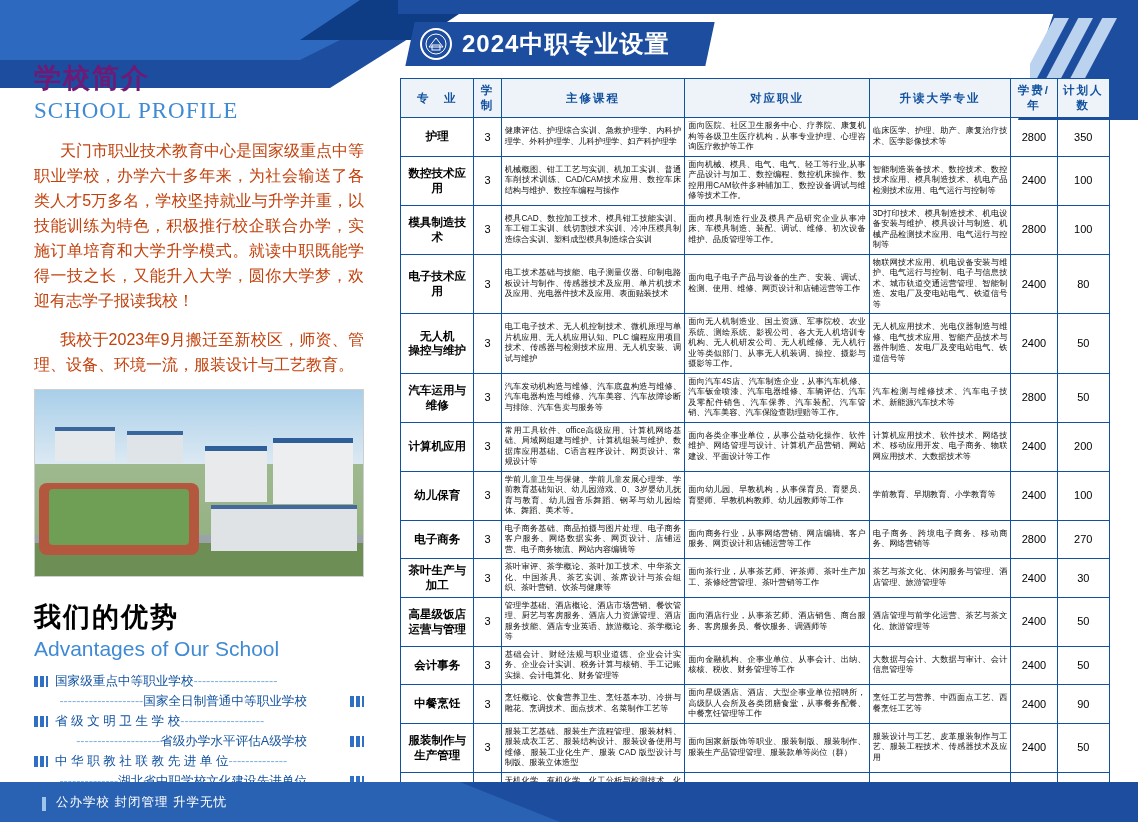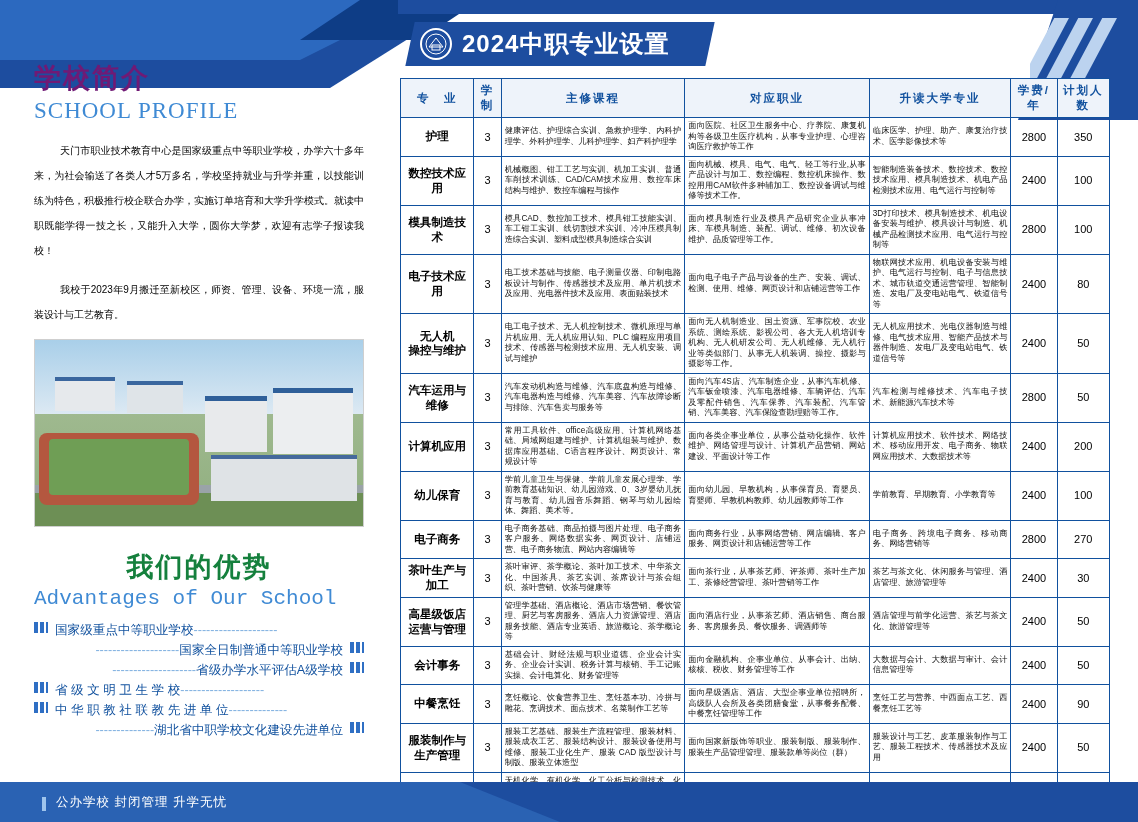--- a/index.html
+++ b/index.html
@@ -69,21 +69,21 @@
   }
   .sec-title-cn {
     font-size:27px; font-weight:bold; color:#701a75; letter-spacing:2px;
     font-family:"Liberation Sans", sans-serif;
   }
   .sec-title-en {
     font-size:23px; color:#3f8ad4; letter-spacing:1px; margin-top:2px;
     font-family:"Liberation Serif", serif;
   }
   .intro-p {
-    margin-top:14px; font-size:10px; line-height:25px; color:#000000;
+    margin-top:14px; font-size:16px; line-height:25px; color:#c2410c;
     text-align:justify; text-indent:26px;
   }
   .campus-photo {
     margin-top:12px; width:330px; height:188px; border:1px solid #cfcfcf;
     position:relative; overflow:hidden;
     background:linear-gradient(#bcd8ef 0%, #d9e8f5 38%, #9fb98f 39%, #8fae7e 100%);
   }
   .ph-sky { position:absolute; left:0; top:0; width:100%; height:40%;
             background:linear-gradient(#a9cfe9,#dce9f3); }
   .ph-track { position:absolute; left:4px; top:50%; width:160px; height:72px;
@@ -98,25 +98,25 @@
            background:#dfe3e6; border-top:4px solid #44699c; }
   .ph-b4 { position:absolute; left:20px; top:20%; width:60px; height:34px;
            background:#e6e9ec; border-top:4px solid #3a669e; }
   .ph-b5 { position:absolute; left:92px; top:22%; width:56px; height:32px;
            background:#dfe4e8; border-top:4px solid #3a669e; }
   .ph-green { position:absolute; left:0; bottom:0; width:100%; height:18%;
               background:#6d8f55; }
   .ph-road { position:absolute; left:0; bottom:18%; width:100%; height:8px;
              background:#9aa3a8; }
 
-  .adv-title-cn { margin-top:22px; font-size:27px; font-weight:bold; color:#15803d; letter-spacing:2px;text-align:center;}
-  .adv-title-en { font-size:21px; color:#3f8ad4; margin-top:2px; font-family:Liberation Mono, monospace;}
+  .adv-title-cn { margin-top:22px; font-size:27px; font-weight:bold; color:#000000; letter-spacing:2px;}
+  .adv-title-en { font-size:21px; color:#3f8ad4; margin-top:2px; font-family:Liberation Sans, sans-serif;}
   .adv-list { margin-top:12px; }
-  .adv-row { display:flex; margin-bottom:3px; }
-  .adv-row.right { justify-content:flex-end; }
+  .adv-row { display:flex; align-items:center; margin-bottom:3px; }
+  .adv-row.right { justify-content:flex-end;gap:36px; }
   .adv-flag {
     width:14px; height:11px; margin-right:7px; flex:0 0 auto;
     background:linear-gradient(90deg,#2f6fc4 0 4px, transparent 4px 6px, #2f6fc4 6px 10px, transparent 10px 12px, #2f6fc4 12px 14px);
   }
   .adv-flag.r { margin-right:0; margin-left:7px; }
   .adv-text { font-size:12.6px; color:#11519e; white-space:nowrap; }
   .adv-dots { color:#7fb0e0; letter-spacing:0px; }
 
   
   .right-col { position:absolute; left:400px; top:22px; width:710px; }
@@ -195,27 +195,27 @@
     <div class="adv-title-en">Advantages of Our School</div>
     <div class="adv-list" id="adv-list">
         <div class="adv-row">
           <span class="adv-flag"></span>
           <span class="adv-text">国家级重点中等职业学校<span class="adv-dots">--------------------</span></span>
         </div>
         <div class="adv-row right">
           <span class="adv-text"><span class="adv-dots">--------------------</span>国家全日制普通中等职业学校</span>
           <span class="adv-flag r"></span>
         </div>
+        <div class="adv-row">
+          <span class="adv-flag"></span>
+          <span class="adv-text">省 级 文 明 卫 生 学 校<span class="adv-dots">--------------------</span></span>
+        </div>
         <div class="adv-row right">
           <span class="adv-text"><span class="adv-dots">--------------------</span>省级办学水平评估A级学校</span>
           <span class="adv-flag r"></span>
-        </div>
-        <div class="adv-row">
-          <span class="adv-flag"></span>
-          <span class="adv-text">省 级 文 明 卫 生 学 校<span class="adv-dots">--------------------</span></span>
         </div>
         <div class="adv-row">
           <span class="adv-flag"></span>
           <span class="adv-text">中 华 职 教 社 联 教 先 进 单 位<span class="adv-dots">--------------</span></span>
         </div>
         <div class="adv-row right">
           <span class="adv-text"><span class="adv-dots">--------------</span>湖北省中职学校文化建设先进单位</span>
           <span class="adv-flag r"></span>
         </div>
       </div>

